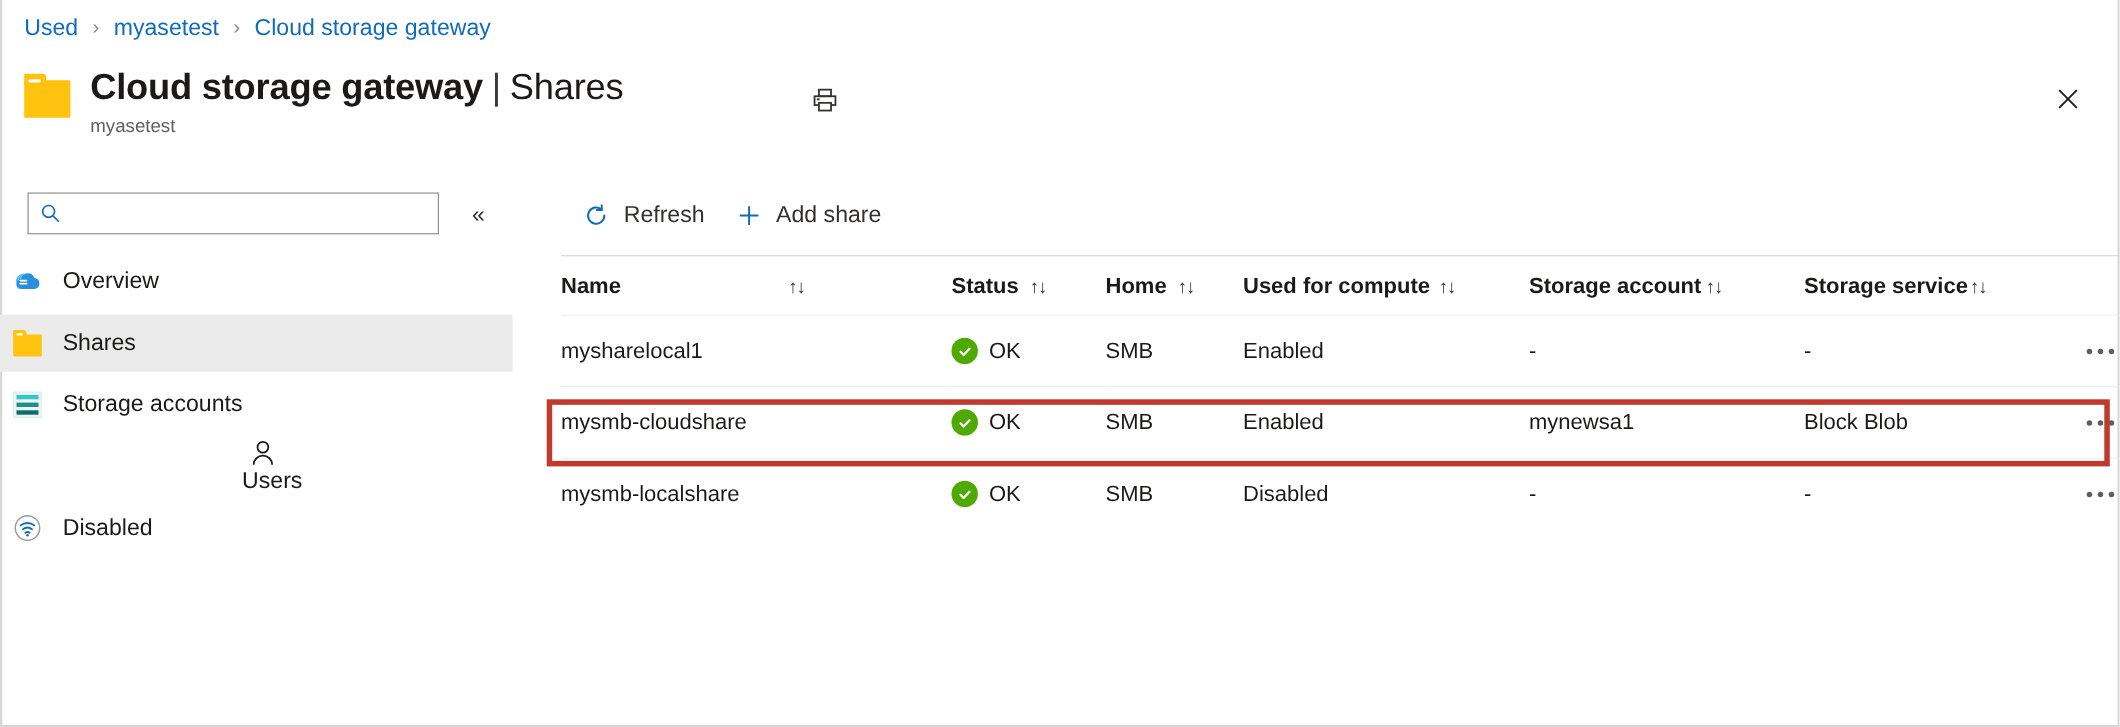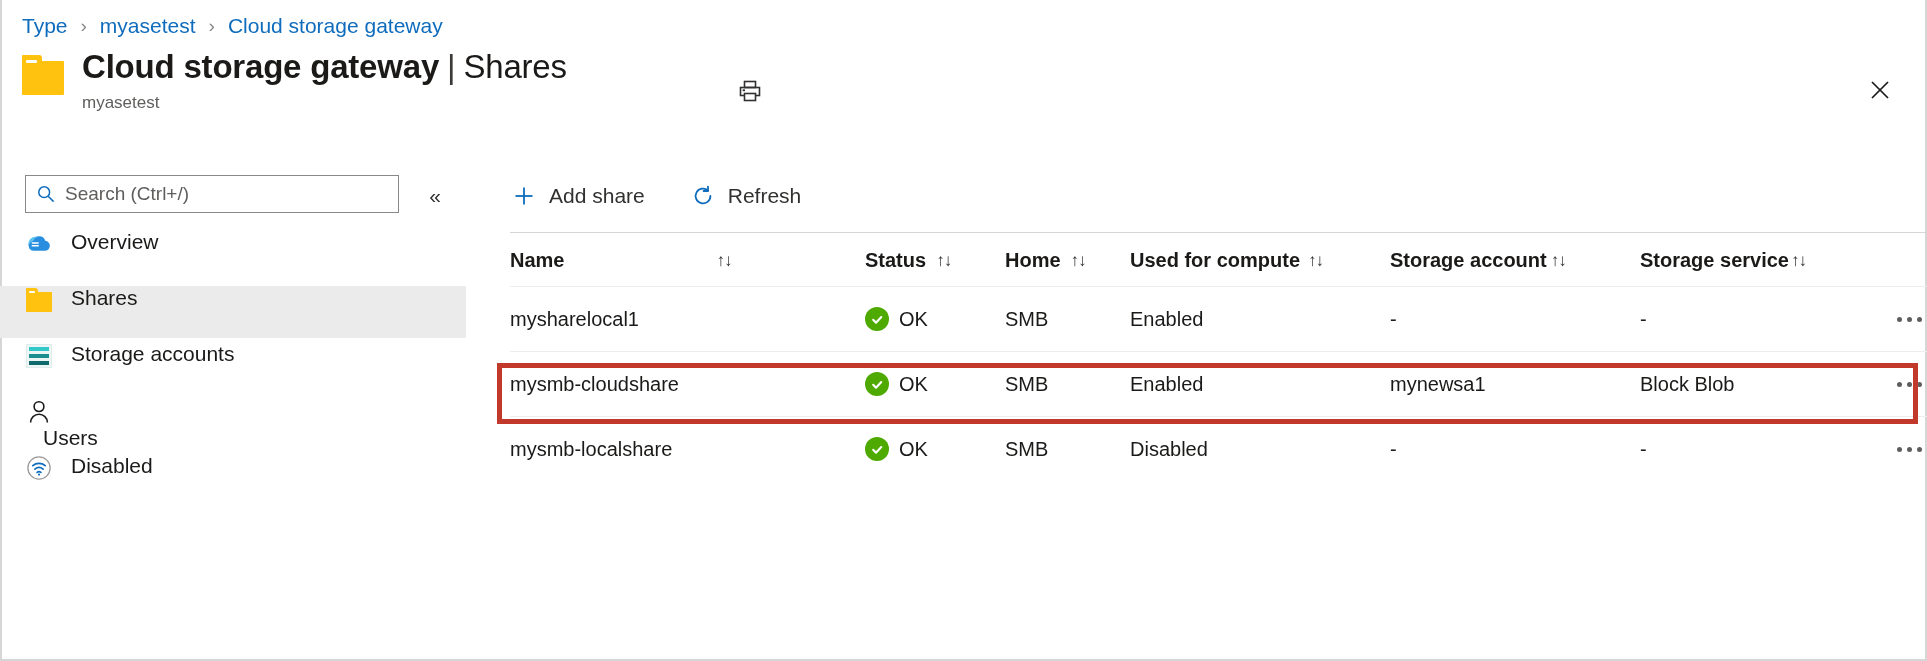--- a/index.html
+++ b/index.html
@@ -39,21 +39,21 @@
     color: #8a8886;
     margin: 0 13px;
     font-size: 19px;
     font-weight: 300;
   }
 
   
   #title-row {
     position: absolute;
     left: 22px;
-    top: 46px;
+    top: 58px;
     display: flex;
     align-items: flex-start;
     justify-content: space-between;
   }
   #title-folder-icon {
     width: 42px;
     height: 40px;
     position: relative;
     margin-top: 9px;
     flex: 0 0 auto;
@@ -180,21 +180,22 @@
     border: none;
     line-height: 1;
   }
 
   .nav-item {
     position: absolute;
     left: 0;
     width: 466px;
     height: 52px;
     display: flex;
-    padding-left: 25px;
+    align-items: center;
+    padding-left: 11px;
     cursor: pointer;
   }
   .nav-item.selected { background: #ebebeb; }
   .nav-icon {
     width: 28px;
     height: 28px;
     flex: 0 0 auto;
     display: flex;
     align-items: center;
     justify-content: center;
@@ -367,21 +368,21 @@
 </head>
 <body>
 
 <div id="app">
 
   <div id="left-edge"></div>
   <div id="right-edge"></div>
   <div id="bottom-edge"></div>
 
   <nav id="breadcrumb">
-    <span class="crumb">Type</span>
+    <span class="crumb">Used</span>
     <span class="sep">›</span>
     <span class="crumb">myasetest</span>
     <span class="sep">›</span>
     <span class="crumb">Cloud storage gateway</span>
   </nav>
 
   <div id="title-row">
     <div id="title-folder-icon">
       <div class="folder-glyph">
         <div class="ftab"></div>
@@ -415,21 +416,20 @@
 
   <div id="leftnav">
 
     <div id="search-wrap">
       <span style="display:flex;align-items:center;">
         <svg width="20" height="20" viewBox="0 0 20 20" aria-hidden="true">
           <circle cx="8.2" cy="8.2" r="5.4" fill="none" stroke="#0f6cbd" stroke-width="1.5"></circle>
           <line x1="12.2" y1="12.2" x2="17.6" y2="17.6" stroke="#0f6cbd" stroke-width="1.5"></line>
         </svg>
       </span>
-      <input id="search-input" type="text" placeholder="Search (Ctrl+/)" style="">
     </div>
 
     <button id="collapse-button">«</button>
 
     <div class="nav-item" style="top:62px;">
       <span class="nav-icon">
         <svg width="26" height="22" viewBox="0 0 26 22" aria-hidden="true">
           <path d="M7.2 17.8h11.6a5.1 5.1 0 0 0 .5-10.17A6.5 6.5 0 0 0 6.9 8.1 4.9 4.9 0 0 0 7.2 17.8z" fill="#2a8ee0"></path>
           <path d="M7.2 17.8a4.9 4.9 0 0 1-.3-9.7 6.5 6.5 0 0 1 4.9-4.0 7.2 7.2 0 0 0-4.6 13.7z" fill="#55c1ef"></path>
           <rect x="5.6" y="9.3" width="7.3" height="1.5" rx="0.7" fill="#ffffff"></rect>
@@ -479,38 +479,38 @@
           <path d="M8.9 14.1a6.6 6.6 0 0 1 8.2 0" fill="none" stroke="#0f6cbd" stroke-width="1.7" stroke-linecap="round"></path>
           <path d="M11.1 17.4a3.1 3.1 0 0 1 3.8 0" fill="none" stroke="#0f6cbd" stroke-width="1.7" stroke-linecap="round"></path>
           <circle cx="13" cy="19.6" r="1.1" fill="#0f6cbd"></circle>
         </svg>
       </span>
       <span class="nav-label">Disabled</span>
     </div>
   </div>
 
   <div id="commandbar">
+    <button class="cmd-button" style="margin-left:18px;">
+      <span style="display:flex;align-items:center;">
+        <svg width="24" height="24" viewBox="0 0 24 24" aria-hidden="true">
+          <path d="M19.4 12a7.4 7.4 0 1 1-2.3-5.35" fill="none" stroke="#0f6cbd" stroke-width="1.8" stroke-linecap="round"></path>
+          <path d="M17.0 2.6v4.4h-4.4" fill="none" stroke="#0f6cbd" stroke-width="1.8" stroke-linecap="round" stroke-linejoin="round"></path>
+        </svg>
+      </span>
+      <span class="cmd-label">Refresh</span>
+    </button>
+
     <button class="cmd-button">
       <span style="display:flex;align-items:center;">
         <svg width="24" height="24" viewBox="0 0 24 24" aria-hidden="true">
           <line x1="12" y1="3.5" x2="12" y2="20.5" stroke="#0f6cbd" stroke-width="1.8"></line>
           <line x1="3.5" y1="12" x2="20.5" y2="12" stroke="#0f6cbd" stroke-width="1.8"></line>
         </svg>
       </span>
       <span class="cmd-label">Add share</span>
-    </button>
-
-    <button class="cmd-button" style="margin-left:18px;">
-      <span style="display:flex;align-items:center;">
-        <svg width="24" height="24" viewBox="0 0 24 24" aria-hidden="true">
-          <path d="M19.4 12a7.4 7.4 0 1 1-2.3-5.35" fill="none" stroke="#0f6cbd" stroke-width="1.8" stroke-linecap="round"></path>
-          <path d="M17.0 2.6v4.4h-4.4" fill="none" stroke="#0f6cbd" stroke-width="1.8" stroke-linecap="round" stroke-linejoin="round"></path>
-        </svg>
-      </span>
-      <span class="cmd-label">Refresh</span>
     </button>
   </div>
 
   <div id="table-wrap">
     <div id="table-top-rule"></div>
     <table id="shares-table">
       <colgroup>
         <col class="col-name">
           <col class="col-status">
           <col class="col-type">

